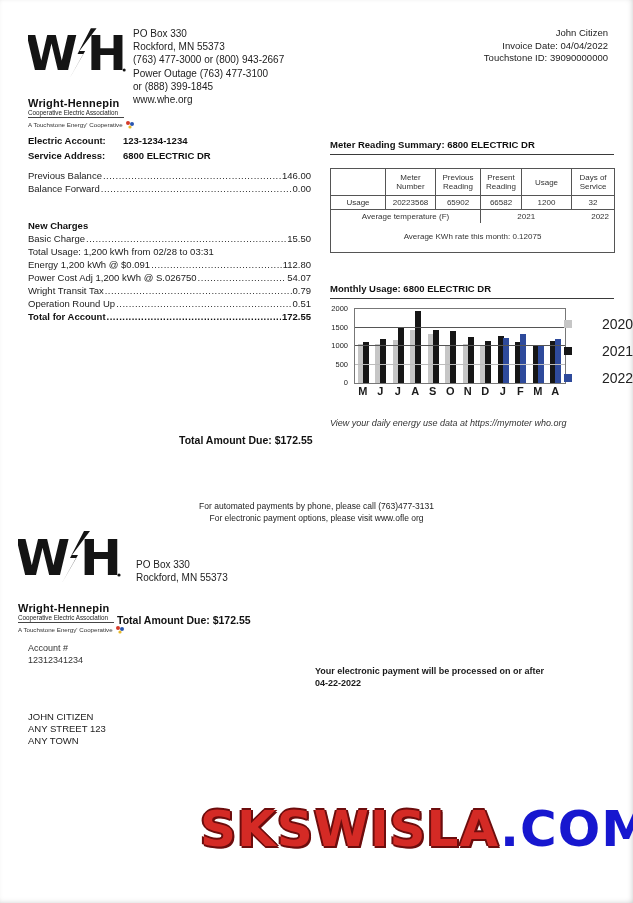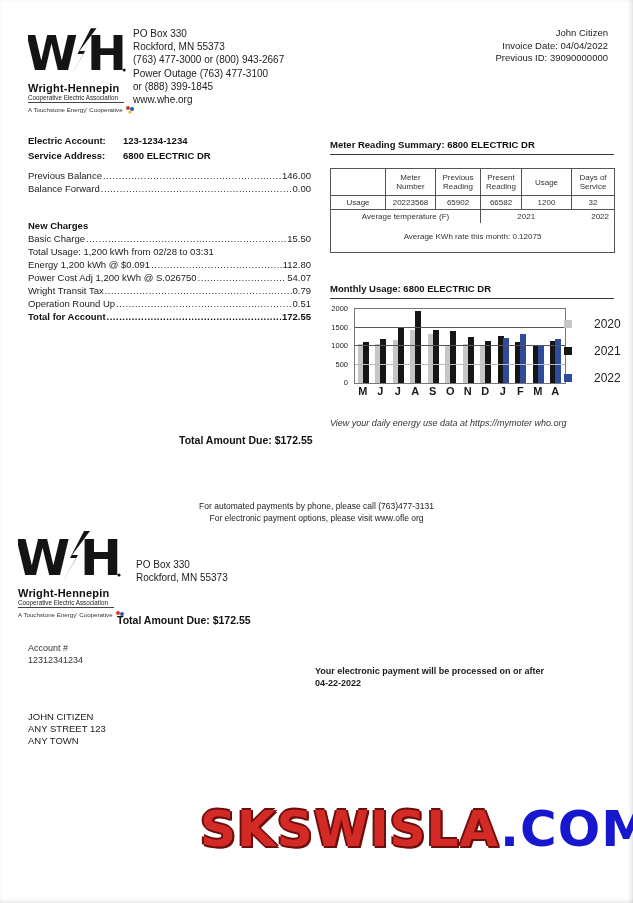--- a/index.html
+++ b/index.html
@@ -3,21 +3,21 @@
 <meta charset="utf-8">
 <style>
   html,body{margin:0;padding:0;background:#fff;}
   .page{position:relative;width:633px;height:903px;background:#fff;overflow:hidden;
         font-family:"Liberation Sans","DejaVu Sans",sans-serif;color:#2d2d2d;
         box-shadow:inset -3px 0 6px -3px rgba(0,0,0,.18), inset 0 -3px 6px -3px rgba(0,0,0,.12);}
   .abs{position:absolute;}
 
   
   .logo{width:112px;}
-  .logo-name{font-weight:bold;font-size:11px;color:#111;letter-spacing:.2px;margin-top:1px;}
+  .logo-name{font-weight:bold;font-size:11px;color:#111;letter-spacing:.2px;margin-top:16px;}
   .logo-sub{font-size:6.3px;color:#222;border-bottom:1px solid #444;padding-bottom:1px;width:96px;}
   .logo-tag{font-size:6.2px;color:#333;margin-top:2px;display:flex;align-items:center;gap:2px;}
 
   
   .hdr-addr{font-size:10px;line-height:13.2px;color:#222;}
   .hdr-right{right:25px;text-align:right;font-size:9.5px;line-height:12.5px;color:#222;}
 
   
   .acct-row{display:flex;font-size:9.5px;line-height:14.5px;color:#111;}
   .acct-row .lab{font-weight:bold;width:95px;}
@@ -55,21 +55,21 @@
   .bars{position:absolute;left:0;right:0;top:0;bottom:0;display:flex;align-items:flex-end;}
   .bgroup{flex:1;display:flex;align-items:flex-end;justify-content:center;height:100%;}
   .bar{width:6px;margin-left:-1px;}
   .ylabels{position:absolute;left:0;top:6px;width:20px;height:74px;font-size:7.5px;color:#222;}
   .ylab{position:absolute;right:2px;transform:translateY(50%);}
   .xlabels{position:absolute;left:24px;top:83px;width:210px;display:flex;font-size:11px;font-weight:600;color:#1a1a1a;}
   .xlab{flex:1;text-align:center;}
   .legend{position:absolute;left:234px;top:8px;width:70px;}
   .leg-entry{display:flex;align-items:center;height:27px;}
   .leg-sq{width:8px;height:8px;display:inline-block;}
-  .leg-txt{font-size:12px;color:#222;margin-left:22px;}
+  .leg-txt{font-size:14px;color:#222;margin-left:30px;}
   .chart-note{font-style:italic;font-size:9px;color:#333;}
 
   .total-due{font-weight:bold;font-size:10.5px;color:#111;}
   .pay-center{left:0;right:0;text-align:center;font-size:8.5px;line-height:12px;color:#222;}
   .return-notice{left:0;right:0;text-align:center;font-size:9.5px;color:#222;}
 
   .stub-addr{font-size:10px;line-height:13px;color:#222;}
   .acct-num{font-size:9px;line-height:12px;color:#333;}
   .eft{font-size:9px;font-weight:bold;line-height:11.5px;color:#1a1a1a;width:300px;}
   .mailing{font-size:9.5px;line-height:12px;color:#222;}
@@ -112,21 +112,21 @@
     <div>www.whe.org</div>
   </div>
 
   <div class="abs hdr-right" style="top:27px;">
     <div>John Citizen</div>
     <div>
       <span>Invoice Date:</span>
       <span>04/04/2022</span>
     </div>
     <div>
-      <span>Previous ID:</span>
+      <span>Touchstone ID:</span>
       <span>39090000000</span>
     </div>
   </div>
 
   <div class="abs" style="left:28px;top:134px;">
     <div class="acct-row">
       <span class="lab">Electric Account:</span>
       <span class="valb">123-1234-1234</span>
     </div>
     <div class="acct-row">

